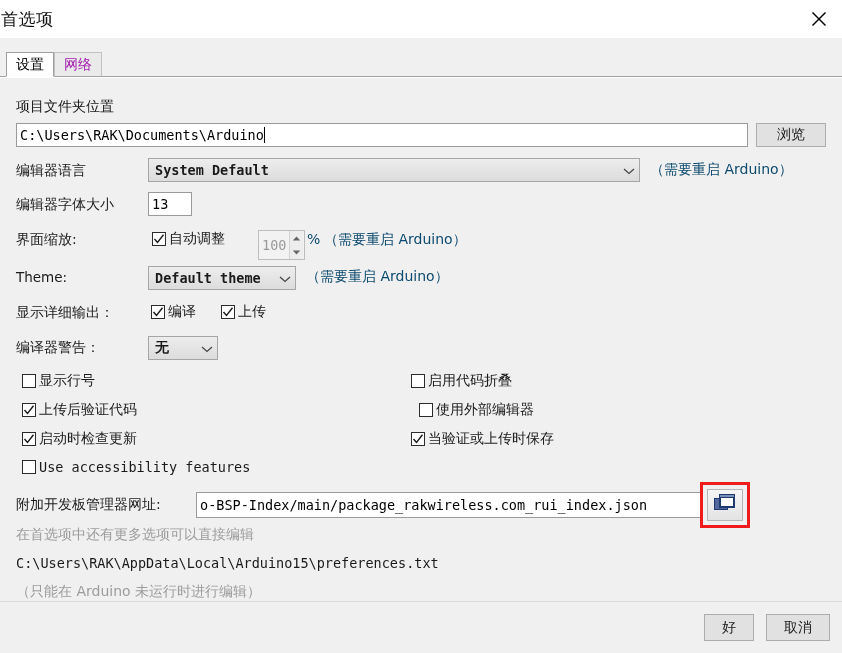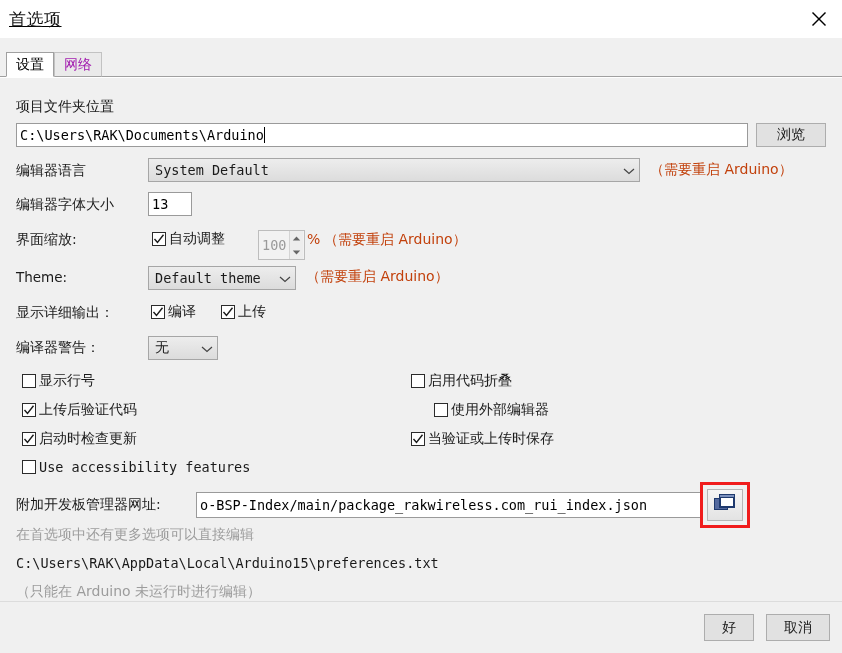--- a/index.html
+++ b/index.html
@@ -18,24 +18,23 @@
     width: 842px; height: 653px;
     display: flex; flex-direction: column;
     background: #f0f0f0;
     position: relative;
   }
   
   .titlebar {
     height: 38px;
     background: #ffffff;
     display: flex; align-items: center;
-    padding-left: 9px;
+    padding-left: 1px;
     position: relative;
     flex: none;
-    text-decoration: underline;
   }
   .title-text {
     font-family: "DejaVu Sans", "Liberation Sans", sans-serif;
     font-size: 17px;
     color: #111;
     letter-spacing: .5px;
   }
   .close-btn {
     position: absolute;
     right: 0; top: 0;
@@ -142,20 +141,21 @@
     border: 1px solid #a6a6a6;
     box-sizing: border-box;
     display: flex; align-items: center;
     justify-content: space-between;
     padding: 0 4px 0 6px;
     font-family: "DejaVu Sans Mono", "Liberation Mono", monospace;
     font-size: 13.5px;
     color: #1a1a1a;
     cursor: default;
     height: 24px;
+    font-weight: bold;
   }
   .combo .chev { margin-left: 6px; }
 
   .chk {
     width: 14px; height: 14px;
     background: #fff;
     border: 1px solid #2b2b2b;
     box-sizing: border-box;
     display: inline-flex;
     align-items: center; justify-content: center;
@@ -195,21 +195,21 @@
     width:13px;
     border-left: 1px solid #d4d4d4;
     background:#ededed;
   }
   .spin .arrows div {
     flex:1; display:flex; align-items:center; justify-content:center;
   }
   .hint {
     font-family: "DejaVu Sans", "Liberation Sans", sans-serif;
     font-size: 14px;
-    color: #c2410c;
+    color: #0c4a6e;
     white-space: nowrap;
   }
   .grey-text {
     color: #9c9c9c;
     font-family: "DejaVu Sans", "Liberation Sans", sans-serif;
     font-size: 14px;
   }
   .path-text {
     font-family: "DejaVu Sans Mono", "Liberation Mono", monospace;
     font-size: 13.5px;
@@ -386,21 +386,21 @@
     </div>
     <div class="row" style="left:22px; top:381px;">
       <span class="chk"></span>
       <span class="chk-label mono">Use accessibility features</span>
     </div>
 
     <div class="row" style="left:411px; top:294px;">
       <span class="chk"></span>
       <span class="chk-label">启用代码折叠</span>
     </div>
-    <div class="row" style="left:434px; top:323px;">
+    <div class="row" style="left:419px; top:323px;">
       <span class="chk"></span>
       <span class="chk-label">使用外部编辑器</span>
     </div>
     <div class="row" style="left:411px; top:352px;">
       <span class="chk">
         <svg width="12" height="12" viewBox="0 0 12 12">
             <polyline points="1.5,6 4.5,9.5 10.5,1.8" fill="none" stroke="#1a1a1a" stroke-width="1.4"></polyline>
           </svg>
       </span>
       <span class="chk-label">当验证或上传时保存</span>

